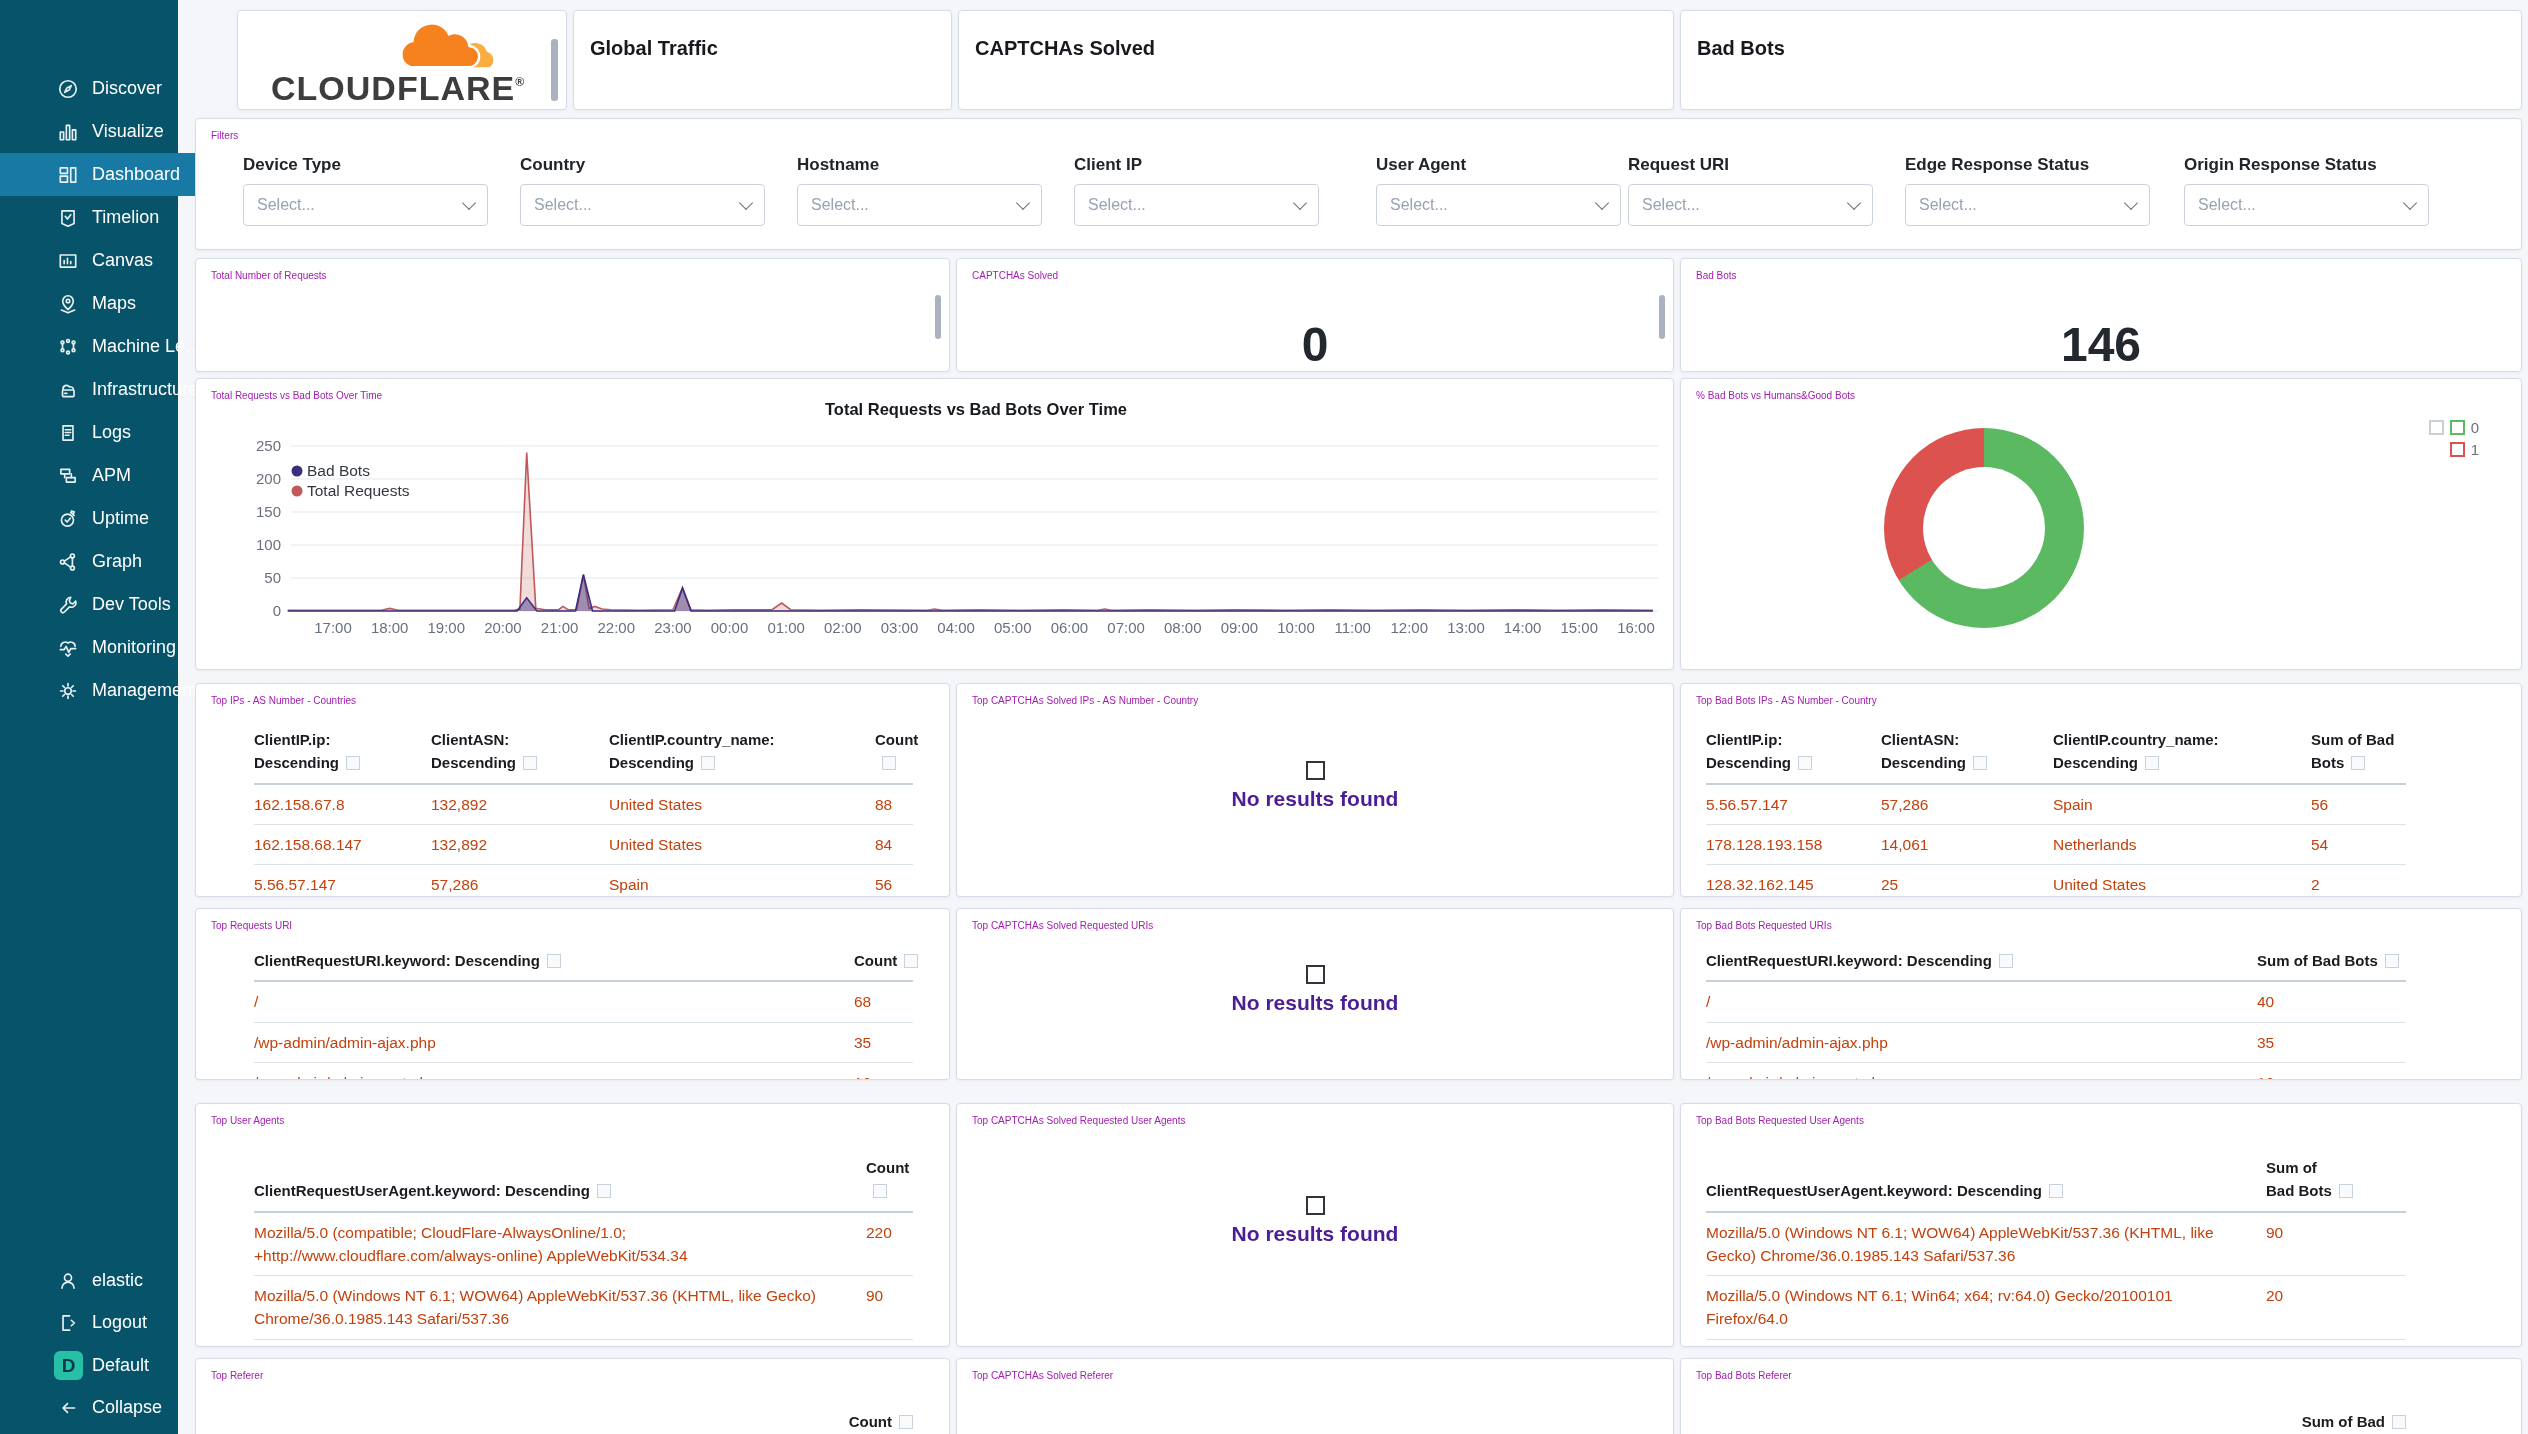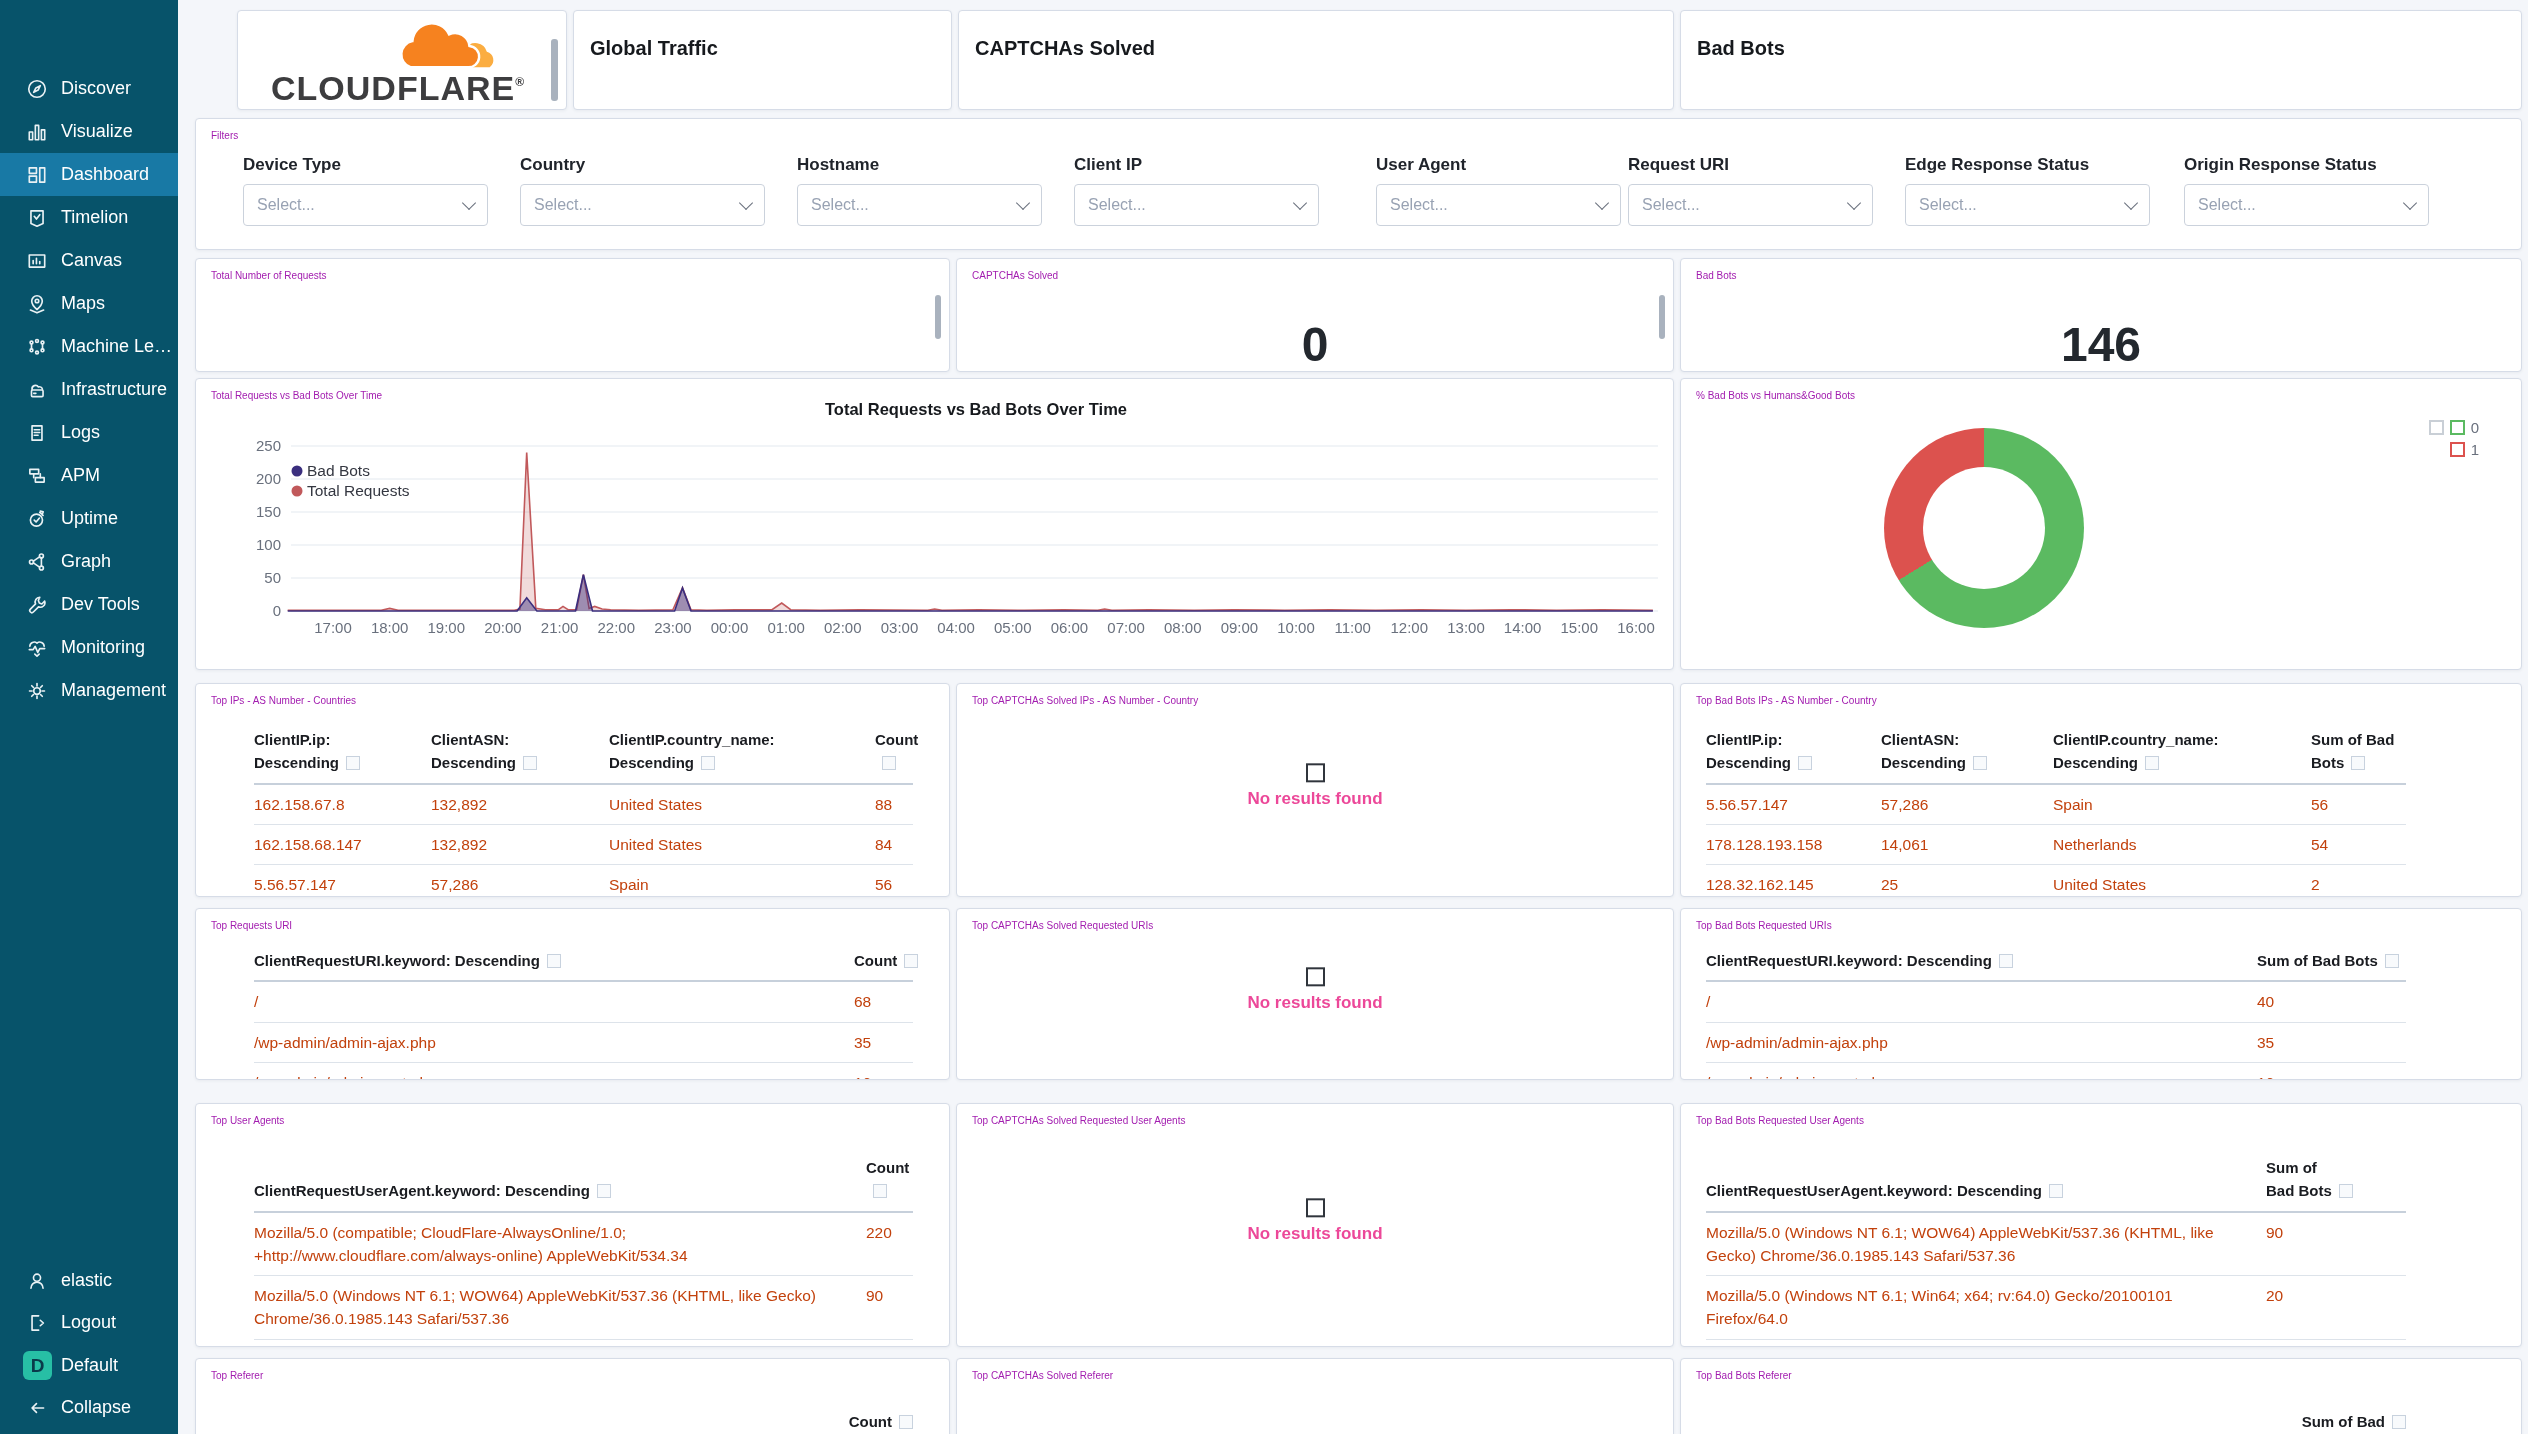--- a/index.html
+++ b/index.html
@@ -1,20 +1,20 @@
 <!DOCTYPE html>
 <html><head>
 <meta charset="utf-8">
 <style>
   html,body{margin:0;padding:0;background:#fff;font-family:"Liberation Sans",sans-serif;}
   #screen{position:relative;width:2528px;height:1434px;background:#F4F6FA;overflow:hidden;}
 
   
   #sidebar{position:absolute;left:0;top:0;width:178px;height:1434px;background:#07536A;}
-  .nav-item{position:absolute;left:0;width:178px;height:43px;display:flex;align-items:center;color:#FFFFFF;font-size:18px;cursor:pointer;}
+  .nav-item{position:absolute;left:0;width:178px;height:43px;display:flex;align-items:center;color:#FFFFFF;font-size:18px;cursor:pointer;padding-left:31px;}
   .nav-item.sel{background:#1879A5;}
   .ic{width:22px;height:22px;margin-left:26px;margin-right:13px;flex:0 0 auto;display:flex;align-items:center;justify-content:center;}
   .ic svg{width:22px;height:22px;}
   .badge-d{width:29px;height:29px;margin-left:23px;margin-right:9px;background:#27BFA5;border-radius:6px;color:#0A3A4A;font-weight:bold;font-size:19px;display:flex;align-items:center;justify-content:center;}
   .nav-label{white-space:nowrap;}
 
   
   .panel{position:absolute;background:#FFFFFF;border:1px solid #D6DCE7;border-radius:4px;box-shadow:0 1px 3px rgba(70,80,100,.07);overflow:hidden;}
   .ptitle{position:absolute;left:15px;top:11px;font-size:10px;color:#a21caf;white-space:nowrap;}
   .bigtitle{position:absolute;left:16px;top:26px;font-size:20px;font-weight:bold;color:#16191D;}
@@ -51,21 +51,21 @@
   .tbl{position:absolute;}
   .thead{display:grid;align-items:end;border-bottom:2px solid #C7D0DB;padding-bottom:8px;}
   .th{font-weight:bold;font-size:15px;color:#1A1C21;line-height:1.55;white-space:nowrap;cursor:pointer;}
   .sq{display:inline-block;width:12px;height:12px;border:1.5px solid #C8D2DE;background:#F8FAFC;margin-left:7px;vertical-align:-2px;}
   .trow{display:grid;padding:8px 0;font-size:15.5px;color:#c2410c;line-height:1.5;}
   .trow + .trow{border-top:1.5px solid #DDE3EA;}
   .trow .td{padding-right:14px;}
   .bottom-rule{border-bottom:1.5px solid #DDE3EA;}
   .empty{position:absolute;left:0;right:0;top:50%;transform:translateY(-58%);text-align:center;}
   .empty-ic{width:15px;height:15px;border:2px solid #30353C;margin:0 auto 7px auto;}
-  .empty-tx{font-size:17px;font-weight:bold;color:#ec4899;}
+  .empty-tx{font-size:21px;font-weight:bold;color:#4c1d95;}
   .partial-head{position:absolute;font-weight:bold;font-size:15px;color:#1A1C21;text-align:right;}
 </style>
 </head>
 <body>
 
 <div id="screen">
 
   <nav id="sidebar">
       <div class="nav-item" style="top: 67px;">
         <span class="ic">

